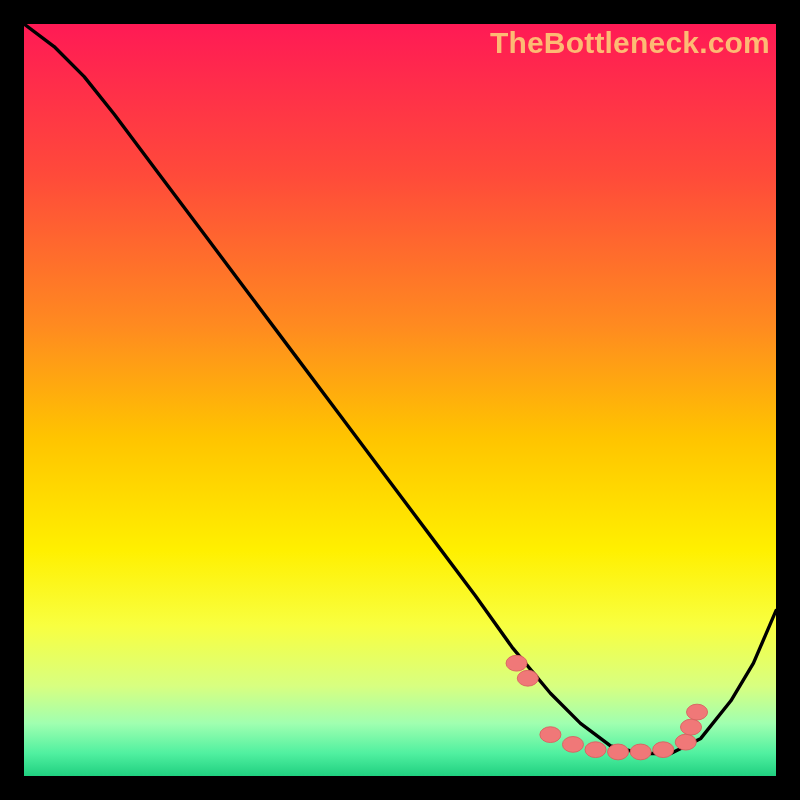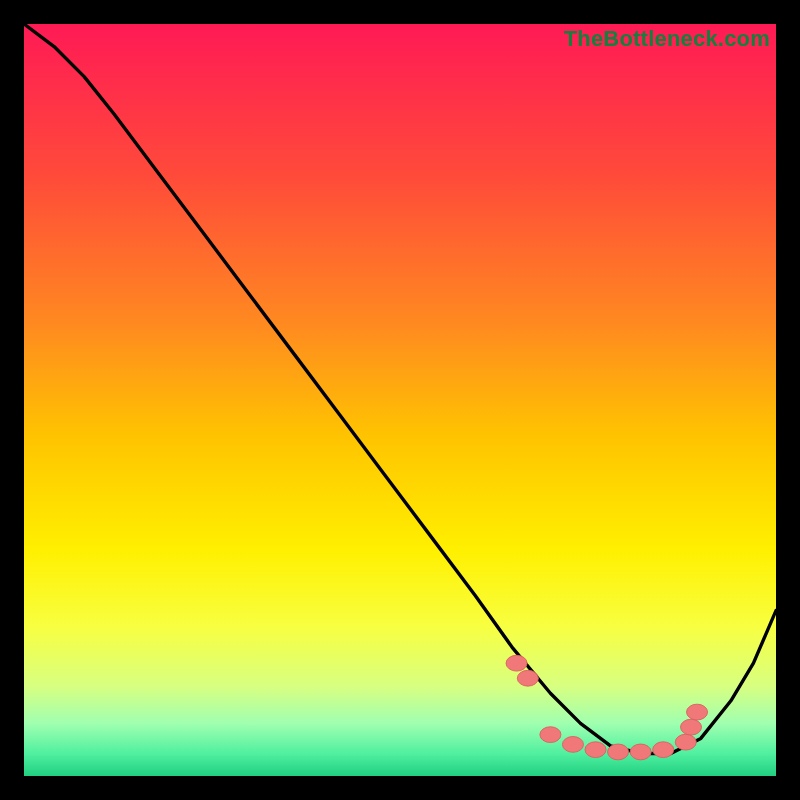--- a/index.html
+++ b/index.html
@@ -22,23 +22,23 @@
     left: 24px;
     top: 24px;
     width: 752px;
     height: 752px;
     overflow: hidden;
   }
   .watermark {
     position: absolute;
     top: 2px;
     right: 6px;
-    font-size: 22px;
+    font-size: 30px;
     font-weight: 600;
-    color: #15803d;
+    color: #fdba74;
     letter-spacing: 0.2px;
     z-index: 10;
   }
   svg.curve {
     position: absolute;
     left: 0;
     top: 0;
     width: 752px;
     height: 752px;
     z-index: 5;

